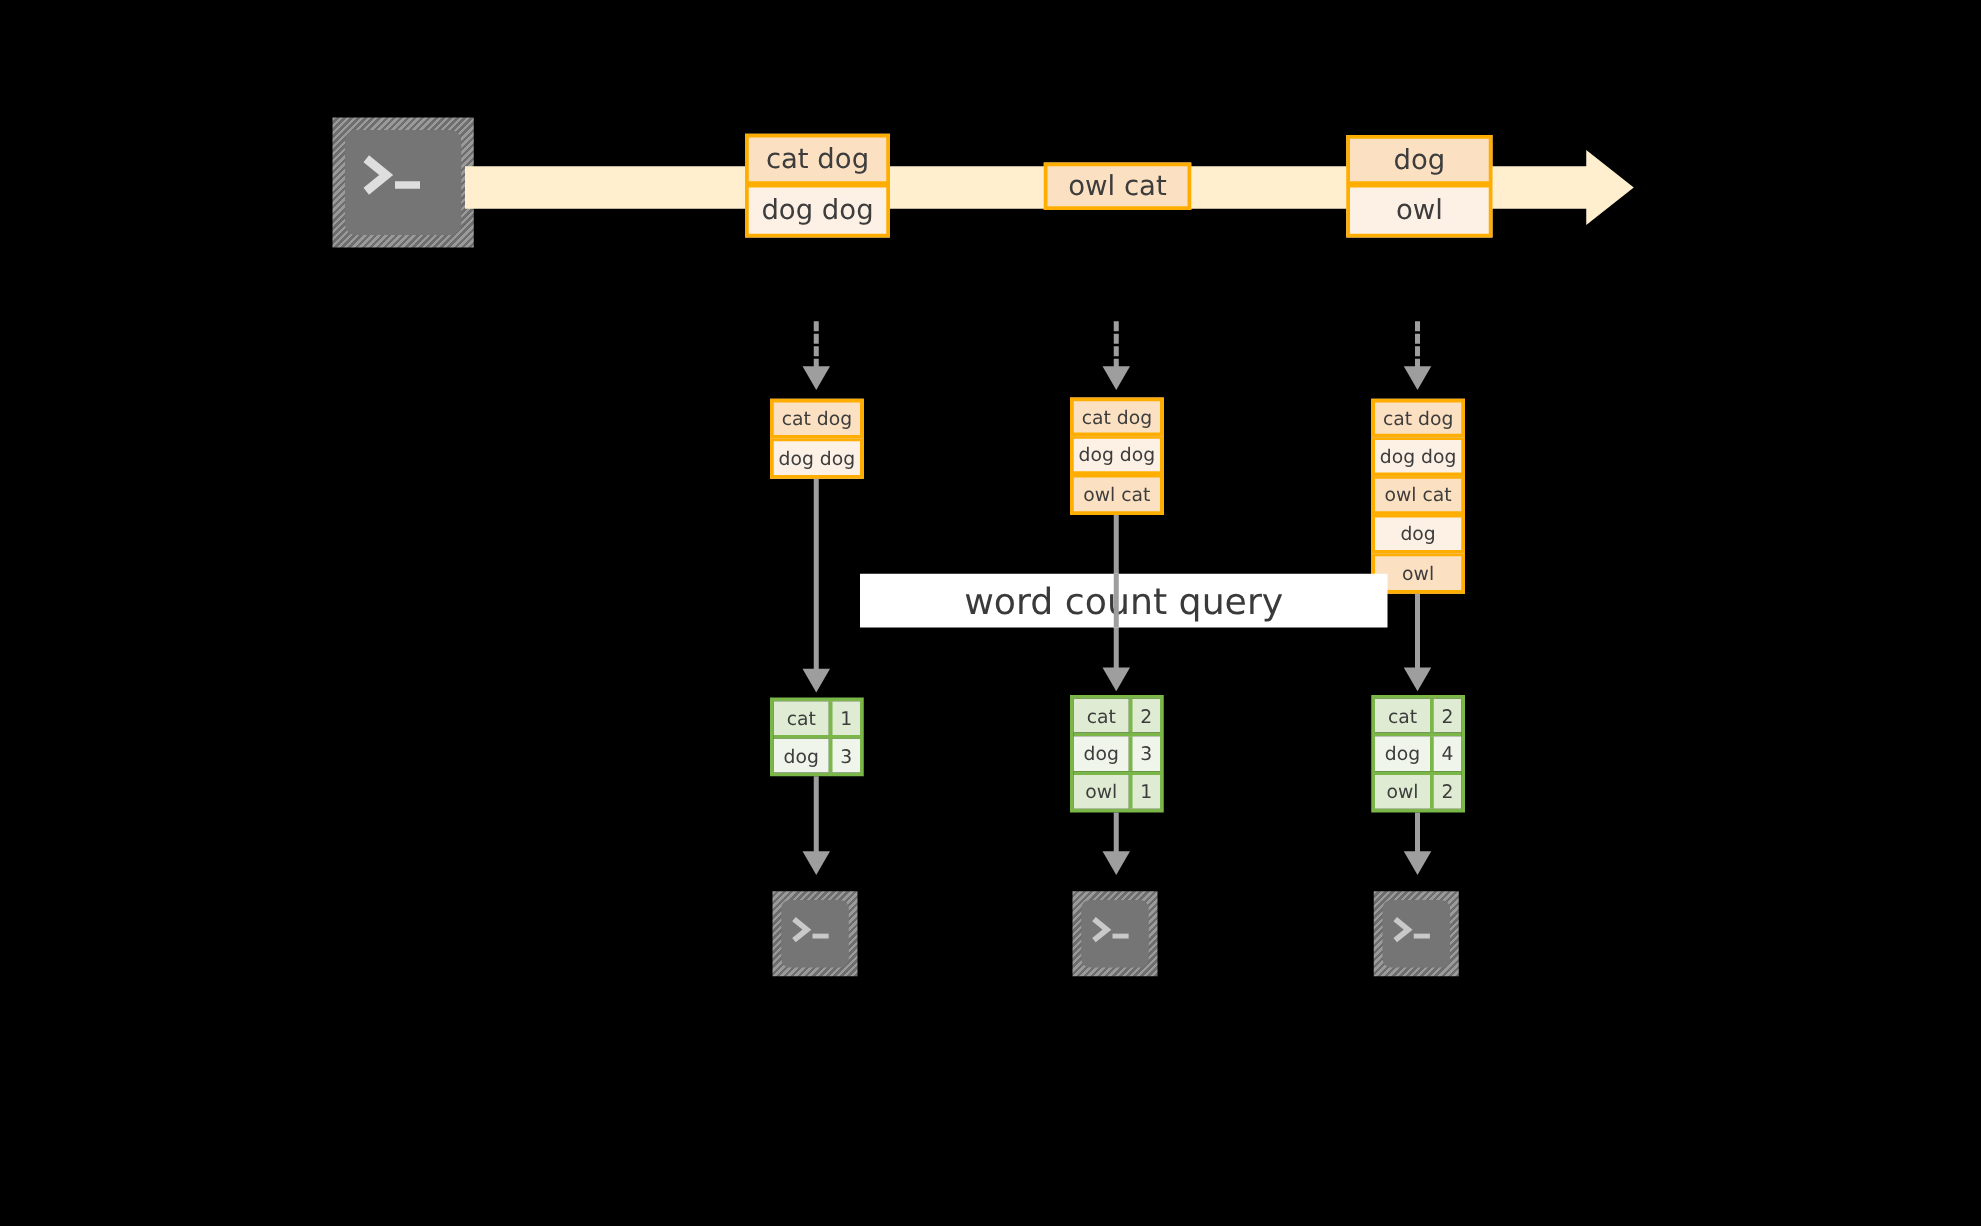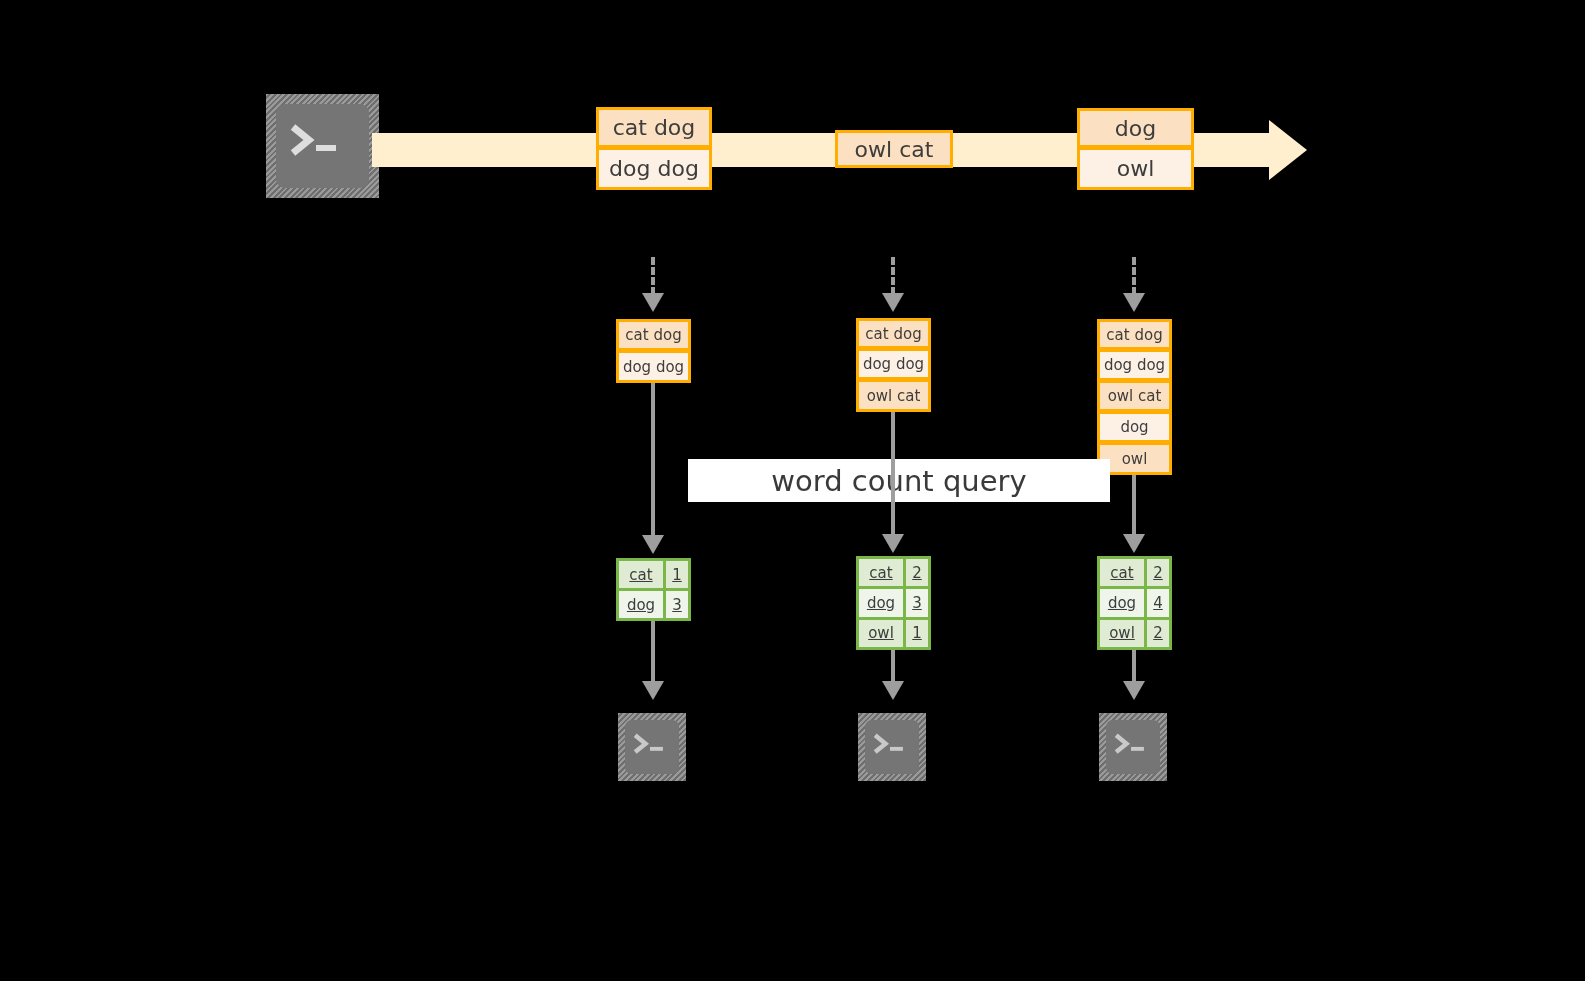--- a/index.html
+++ b/index.html
@@ -80,21 +80,20 @@
     flex: 1;
     min-height: 0;
   }
   .res-row + .res-row { border-top: 3px solid #7AB648; }
   .res-cell {
     box-sizing: border-box;
     display: flex;
     align-items: center;
     justify-content: center;
     color: #3d3d3d;
-    text-decoration: underline;
   }
   .res-cell.word { flex: 0 0 44px; }
   .res-cell.count {
     flex: 1;
     border-left: 3px solid #7AB648;
   }
   .res-row.shade .res-cell { background: #DFEBD2; }
   .res-row.plain .res-cell { background: #EFF5EA; }
 
   

